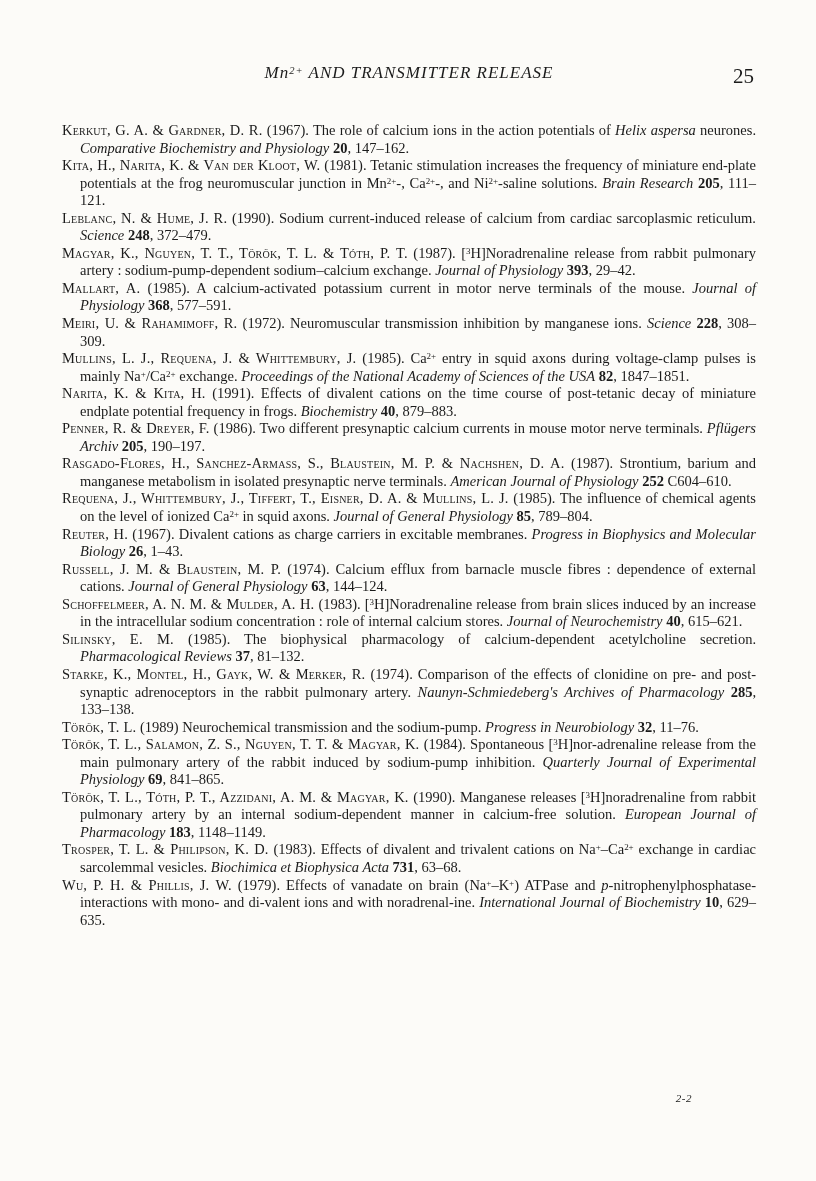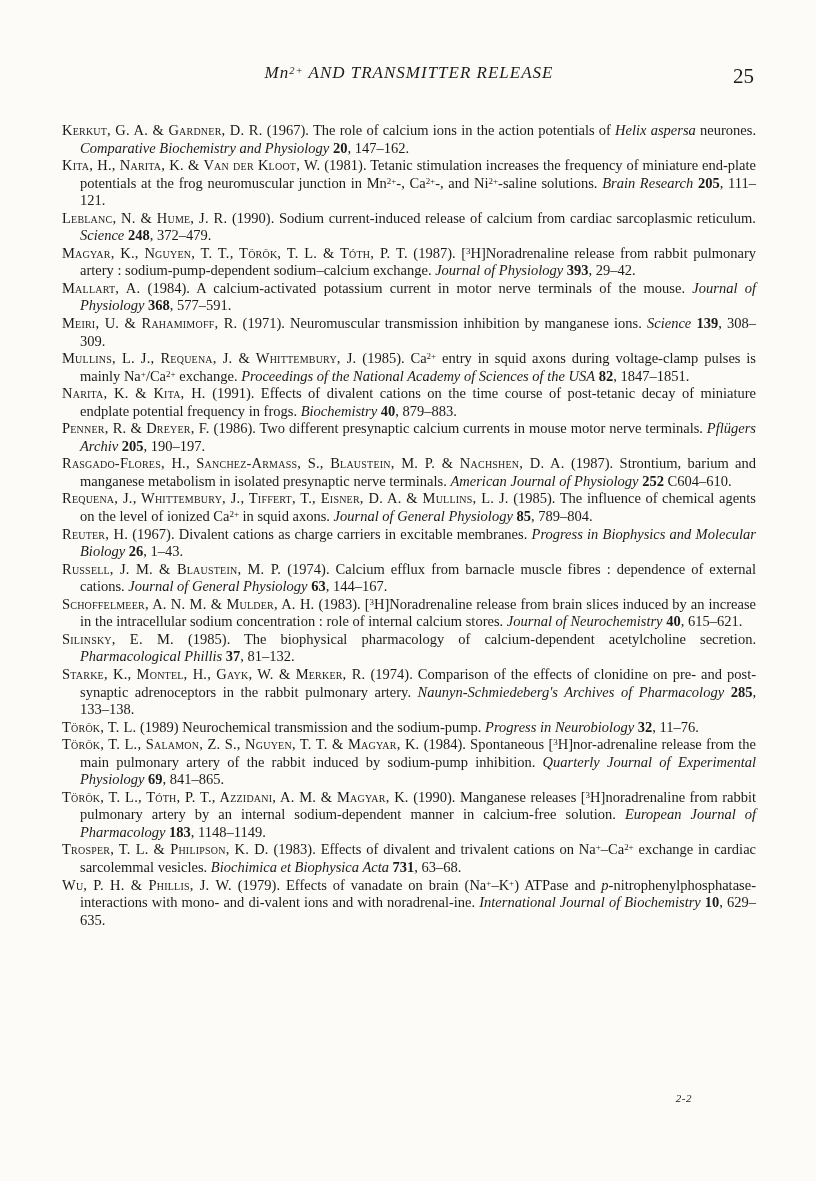--- a/index.html
+++ b/index.html
@@ -76,31 +76,31 @@
   <header class="running-head">
     <span class="head-title"><span class="seg-i">Mn</span><span class="seg-isup">2+</span><span class="seg-i"> AND TRANSMITTER RELEASE</span></span>
     <span class="page-number">25</span>
   </header>
 
   <main class="references">
       <p class="reference"><span class="seg-sc">Kerkut, G. A. &amp; Gardner, D. R.</span><span class="seg-p"> (1967). The role of calcium ions in the action potentials of </span><span class="seg-i">Helix aspersa</span><span class="seg-p"> neurones. </span><span class="seg-i">Comparative Biochemistry and Physiology</span><span class="seg-p"> </span><span class="seg-b">20</span><span class="seg-p">, 147–162.</span></p>
       <p class="reference"><span class="seg-sc">Kita, H., Narita, K. &amp; Van der Kloot, W.</span><span class="seg-p"> (1981). Tetanic stimulation increases the frequency of miniature end-plate potentials at the frog neuromuscular junction in Mn</span><span class="seg-sup">2+</span><span class="seg-p">-, Ca</span><span class="seg-sup">2+</span><span class="seg-p">-, and Ni</span><span class="seg-sup">2+</span><span class="seg-p">-saline solutions. </span><span class="seg-i">Brain Research</span><span class="seg-p"> </span><span class="seg-b">205</span><span class="seg-p">, 111–121.</span></p>
       <p class="reference"><span class="seg-sc">Leblanc, N. &amp; Hume, J. R.</span><span class="seg-p"> (1990). Sodium current-induced release of calcium from cardiac sarcoplasmic reticulum. </span><span class="seg-i">Science</span><span class="seg-p"> </span><span class="seg-b">248</span><span class="seg-p">, 372–479.</span></p>
       <p class="reference"><span class="seg-sc">Magyar, K., Nguyen, T. T., Török, T. L. &amp; Tóth, P. T.</span><span class="seg-p"> (1987). [</span><span class="seg-sup">3</span><span class="seg-p">H]Noradrenaline release from rabbit pulmonary artery : sodium-pump-dependent sodium–calcium exchange. </span><span class="seg-i">Journal of Physiology</span><span class="seg-p"> </span><span class="seg-b">393</span><span class="seg-p">, 29–42.</span></p>
-      <p class="reference"><span class="seg-sc">Mallart, A.</span><span class="seg-p"> (1984). A calcium-activated potassium current in motor nerve terminals of the mouse. </span><span class="seg-i">Journal of Physiology</span><span class="seg-p"> </span><span class="seg-b">368</span><span class="seg-p">, 577–591.</span></p>
-      <p class="reference"><span class="seg-sc">Meiri, U. &amp; Rahamimoff, R.</span><span class="seg-p"> (1971). Neuromuscular transmission inhibition by manganese ions. </span><span class="seg-i">Science</span><span class="seg-p"> </span><span class="seg-b">139</span><span class="seg-p">, 308–309.</span></p>
+      <p class="reference"><span class="seg-sc">Mallart, A.</span><span class="seg-p"> (1985). A calcium-activated potassium current in motor nerve terminals of the mouse. </span><span class="seg-i">Journal of Physiology</span><span class="seg-p"> </span><span class="seg-b">368</span><span class="seg-p">, 577–591.</span></p>
+      <p class="reference"><span class="seg-sc">Meiri, U. &amp; Rahamimoff, R.</span><span class="seg-p"> (1972). Neuromuscular transmission inhibition by manganese ions. </span><span class="seg-i">Science</span><span class="seg-p"> </span><span class="seg-b">228</span><span class="seg-p">, 308–309.</span></p>
       <p class="reference"><span class="seg-sc">Mullins, L. J., Requena, J. &amp; Whittembury, J.</span><span class="seg-p"> (1985). Ca</span><span class="seg-sup">2+</span><span class="seg-p"> entry in squid axons during voltage-clamp pulses is mainly Na</span><span class="seg-sup">+</span><span class="seg-p">/Ca</span><span class="seg-sup">2+</span><span class="seg-p"> exchange. </span><span class="seg-i">Proceedings of the National Academy of Sciences of the USA</span><span class="seg-p"> </span><span class="seg-b">82</span><span class="seg-p">, 1847–1851.</span></p>
       <p class="reference"><span class="seg-sc">Narita, K. &amp; Kita, H.</span><span class="seg-p"> (1991). Effects of divalent cations on the time course of post-tetanic decay of miniature endplate potential frequency in frogs. </span><span class="seg-i">Biochemistry</span><span class="seg-p"> </span><span class="seg-b">40</span><span class="seg-p">, 879–883.</span></p>
       <p class="reference"><span class="seg-sc">Penner, R. &amp; Dreyer, F.</span><span class="seg-p"> (1986). Two different presynaptic calcium currents in mouse motor nerve terminals. </span><span class="seg-i">Pflügers Archiv</span><span class="seg-p"> </span><span class="seg-b">205</span><span class="seg-p">, 190–197.</span></p>
       <p class="reference"><span class="seg-sc">Rasgado-Flores, H., Sanchez-Armass, S., Blaustein, M. P. &amp; Nachshen, D. A.</span><span class="seg-p"> (1987). Strontium, barium and manganese metabolism in isolated presynaptic nerve terminals. </span><span class="seg-i">American Journal of Physiology</span><span class="seg-p"> </span><span class="seg-b">252</span><span class="seg-p"> C604–610.</span></p>
       <p class="reference"><span class="seg-sc">Requena, J., Whittembury, J., Tiffert, T., Eisner, D. A. &amp; Mullins, L. J.</span><span class="seg-p"> (1985). The influence of chemical agents on the level of ionized Ca</span><span class="seg-sup">2+</span><span class="seg-p"> in squid axons. </span><span class="seg-i">Journal of General Physiology</span><span class="seg-p"> </span><span class="seg-b">85</span><span class="seg-p">, 789–804.</span></p>
       <p class="reference"><span class="seg-sc">Reuter, H.</span><span class="seg-p"> (1967). Divalent cations as charge carriers in excitable membranes. </span><span class="seg-i">Progress in Biophysics and Molecular Biology</span><span class="seg-p"> </span><span class="seg-b">26</span><span class="seg-p">, 1–43.</span></p>
-      <p class="reference"><span class="seg-sc">Russell, J. M. &amp; Blaustein, M. P.</span><span class="seg-p"> (1974). Calcium efflux from barnacle muscle fibres : dependence of external cations. </span><span class="seg-i">Journal of General Physiology</span><span class="seg-p"> </span><span class="seg-b">63</span><span class="seg-p">, 144–167.</span></p>
+      <p class="reference"><span class="seg-sc">Russell, J. M. &amp; Blaustein, M. P.</span><span class="seg-p"> (1974). Calcium efflux from barnacle muscle fibres : dependence of external cations. </span><span class="seg-i">Journal of General Physiology</span><span class="seg-p"> </span><span class="seg-b">63</span><span class="seg-p">, 144–124.</span></p>
       <p class="reference"><span class="seg-sc">Schoffelmeer, A. N. M. &amp; Mulder, A. H.</span><span class="seg-p"> (1983). [</span><span class="seg-sup">3</span><span class="seg-p">H]Noradrenaline release from brain slices induced by an increase in the intracellular sodium concentration : role of internal calcium stores. </span><span class="seg-i">Journal of Neurochemistry</span><span class="seg-p"> </span><span class="seg-b">40</span><span class="seg-p">, 615–621.</span></p>
-      <p class="reference"><span class="seg-sc">Silinsky, E. M.</span><span class="seg-p"> (1985). The biophysical pharmacology of calcium-dependent acetylcholine secretion. </span><span class="seg-i">Pharmacological Phillis</span><span class="seg-p"> </span><span class="seg-b">37</span><span class="seg-p">, 81–132.</span></p>
+      <p class="reference"><span class="seg-sc">Silinsky, E. M.</span><span class="seg-p"> (1985). The biophysical pharmacology of calcium-dependent acetylcholine secretion. </span><span class="seg-i">Pharmacological Reviews</span><span class="seg-p"> </span><span class="seg-b">37</span><span class="seg-p">, 81–132.</span></p>
       <p class="reference"><span class="seg-sc">Starke, K., Montel, H., Gayk, W. &amp; Merker, R.</span><span class="seg-p"> (1974). Comparison of the effects of clonidine on pre- and post-synaptic adrenoceptors in the rabbit pulmonary artery. </span><span class="seg-i">Naunyn-Schmiedeberg's Archives of Pharmacology</span><span class="seg-p"> </span><span class="seg-b">285</span><span class="seg-p">, 133–138.</span></p>
       <p class="reference"><span class="seg-sc">Török, T. L.</span><span class="seg-p"> (1989) Neurochemical transmission and the sodium-pump. </span><span class="seg-i">Progress in Neurobiology</span><span class="seg-p"> </span><span class="seg-b">32</span><span class="seg-p">, 11–76.</span></p>
       <p class="reference"><span class="seg-sc">Török, T. L., Salamon, Z. S., Nguyen, T. T. &amp; Magyar, K.</span><span class="seg-p"> (1984). Spontaneous [</span><span class="seg-sup">3</span><span class="seg-p">H]nor-adrenaline release from the main pulmonary artery of the rabbit induced by sodium-pump inhibition. </span><span class="seg-i">Quarterly Journal of Experimental Physiology</span><span class="seg-p"> </span><span class="seg-b">69</span><span class="seg-p">, 841–865.</span></p>
       <p class="reference"><span class="seg-sc">Török, T. L., Tóth, P. T., Azzidani, A. M. &amp; Magyar, K.</span><span class="seg-p"> (1990). Manganese releases [</span><span class="seg-sup">3</span><span class="seg-p">H]noradrenaline from rabbit pulmonary artery by an internal sodium-dependent manner in calcium-free solution. </span><span class="seg-i">European Journal of Pharmacology</span><span class="seg-p"> </span><span class="seg-b">183</span><span class="seg-p">, 1148–1149.</span></p>
       <p class="reference"><span class="seg-sc">Trosper, T. L. &amp; Philipson, K. D.</span><span class="seg-p"> (1983). Effects of divalent and trivalent cations on Na</span><span class="seg-sup">+</span><span class="seg-p">–Ca</span><span class="seg-sup">2+</span><span class="seg-p"> exchange in cardiac sarcolemmal vesicles. </span><span class="seg-i">Biochimica et Biophysica Acta</span><span class="seg-p"> </span><span class="seg-b">731</span><span class="seg-p">, 63–68.</span></p>
       <p class="reference"><span class="seg-sc">Wu, P. H. &amp; Phillis, J. W.</span><span class="seg-p"> (1979). Effects of vanadate on brain (Na</span><span class="seg-sup">+</span><span class="seg-p">–K</span><span class="seg-sup">+</span><span class="seg-p">) ATPase and </span><span class="seg-i">p</span><span class="seg-p">-nitrophenylphosphatase-interactions with mono- and di-valent ions and with noradrenal-ine. </span><span class="seg-i">International Journal of Biochemistry</span><span class="seg-p"> </span><span class="seg-b">10</span><span class="seg-p">, 629–635.</span></p>
     </main>
 
   <div class="footer-mark">2-2</div>
 </div>

